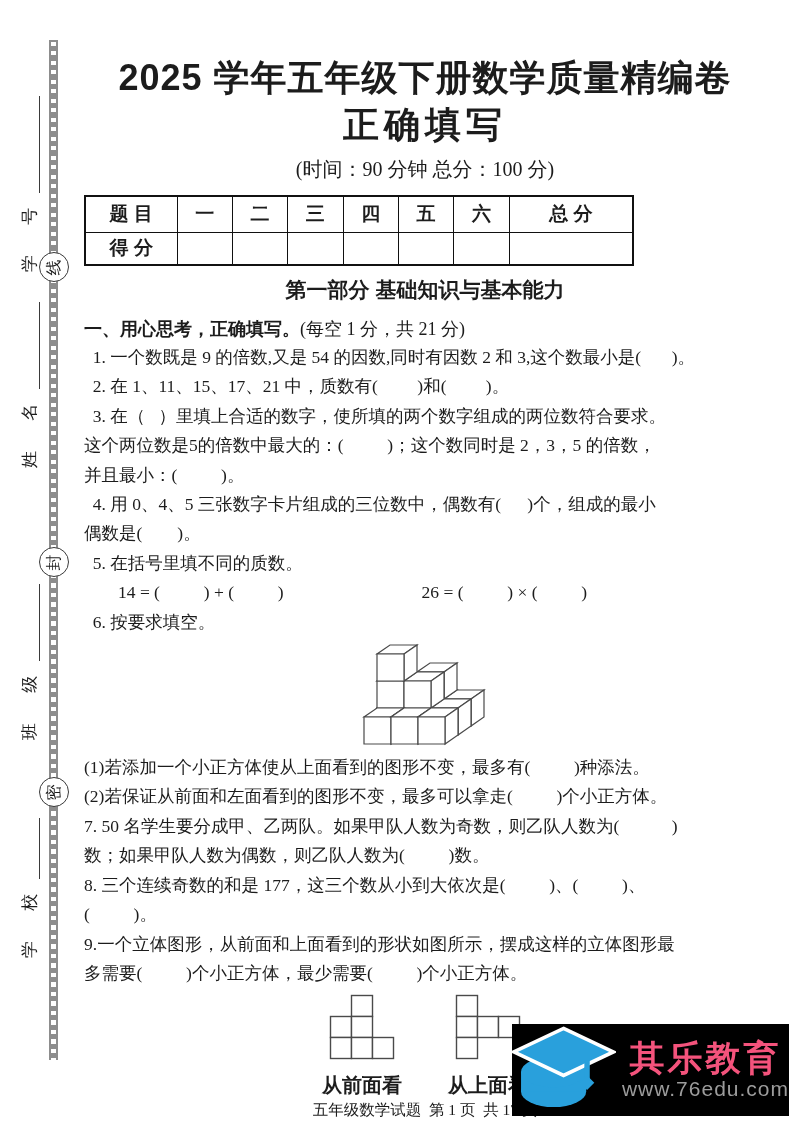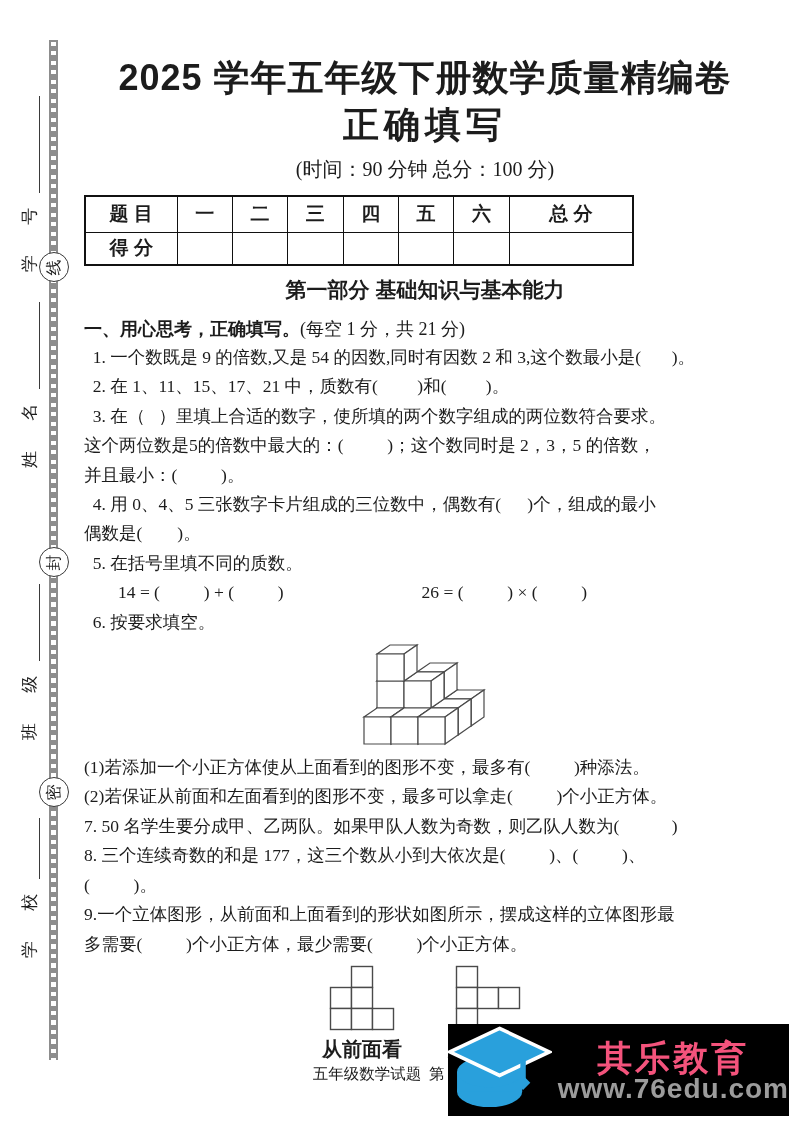--- a/index.html
+++ b/index.html
@@ -73,38 +73,38 @@
     font-size:17.5px; line-height:29.4px; white-space:pre;
   }
 
   .fig-solid { text-align:center; margin:3px 0 1px 0; }
   .views-row {
     display:flex; justify-content:center; gap:46px; margin-top:6px;
   }
   .view-fig { text-align:center; }
   .view-fig .view-label {
     font-family:"Liberation Sans","DejaVu Sans",sans-serif;
-    font-weight:bold; font-size:20px; line-height:26px; margin-top:1px;
+    font-weight:bold; font-size:20px; line-height:26px; margin-top:8px;
   }
 
   .page-footer { text-align:center; font-size:15.5px; line-height:20px; margin-top:2px; white-space:pre-wrap; }
 
   
   .logo {
     position:absolute; right:4px; bottom:6px; display:flex; align-items:center; gap:6px; z-index:5;
     background:#000000;
   }
   .logo-text { display:flex; flex-direction:column; align-items:center; }
   .logo-name {
     font-family:"Liberation Sans","DejaVu Sans",sans-serif; font-weight:bold;
     font-size:35px; line-height:38px; letter-spacing:3px;
   }
   .logo-url {
-    font-family:"Liberation Sans","DejaVu Sans",sans-serif; font-weight:bold;
-    font-size:28px; line-height:24px; letter-spacing:1px;
+    font-family:"Liberation Sans","DejaVu Sans",sans-serif; font-weight:normal;
+    font-size:21px; line-height:24px; letter-spacing:1px;
   }
 </style>
 </head>
 <body>
 
 <div class="seal-strip"></div>
 
 <div class="seal-field" style="top:272px; width:176px;">
   <span class="lbl">学 号</span>
   <span class="rule"></span>
@@ -223,20 +223,21 @@
         <polygon points="56,77 83,77 96,68 69,68" fill="#ffffff" stroke="#4a4a4a" stroke-width="1.2"></polygon>
         <polygon points="83,77 96,68 96,95 83,104" fill="#ffffff" stroke="#4a4a4a" stroke-width="1.2"></polygon>
         <polygon points="56,77 83,77 83,104 56,104" fill="#ffffff" stroke="#4a4a4a" stroke-width="1.2"></polygon>
       </svg>
   </div>
 
   <div id="lines-b">
       <div class="qline">(1)若添加一个小正方体使从上面看到的图形不变，最多有(          )种添法。</div>
       <div class="qline">(2)若保证从前面和左面看到的图形不变，最多可以拿走(          )个小正方体。</div>
       <div class="qline">7. 50 名学生要分成甲、乙两队。如果甲队人数为奇数，则乙队人数为(            )</div>
+      <div class="qline">数；如果甲队人数为偶数，则乙队人数为(          )数。</div>
       <div class="qline">8. 三个连续奇数的和是 177，这三个数从小到大依次是(          )、(          )、</div>
       <div class="qline">(          )。</div>
       <div class="qline">9.一个立体图形，从前面和上面看到的形状如图所示，摆成这样的立体图形最</div>
       <div class="qline">多需要(          )个小正方体，最少需要(          )个小正方体。</div>
     </div>
 
   <div class="views-row">
     <div class="view-fig">
       <svg id="view-0" width="66" height="66" viewBox="0 0 66 66">
           <rect x="22.5" y="1.5" width="21" height="21" fill="#ffffff" stroke="#4a4a4a" stroke-width="1.4"></rect>

